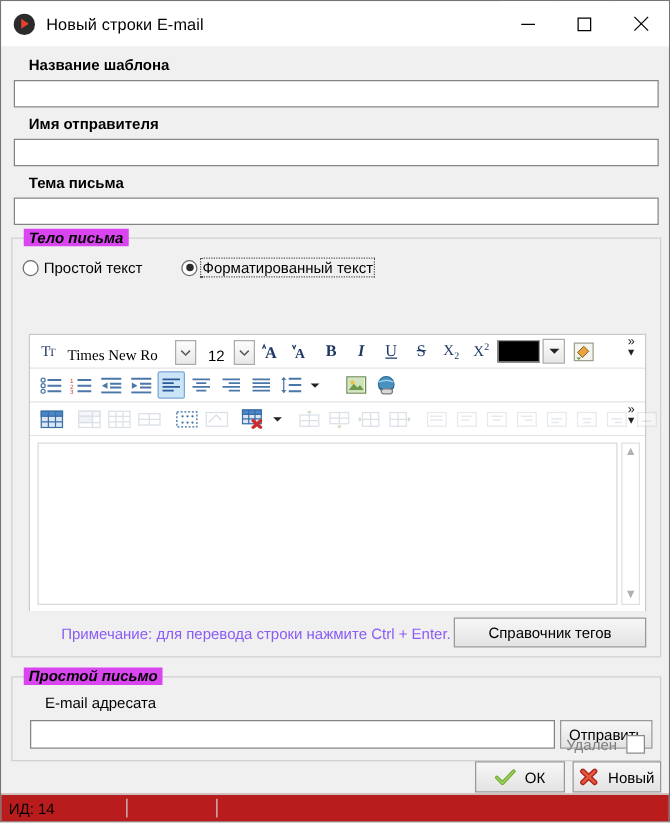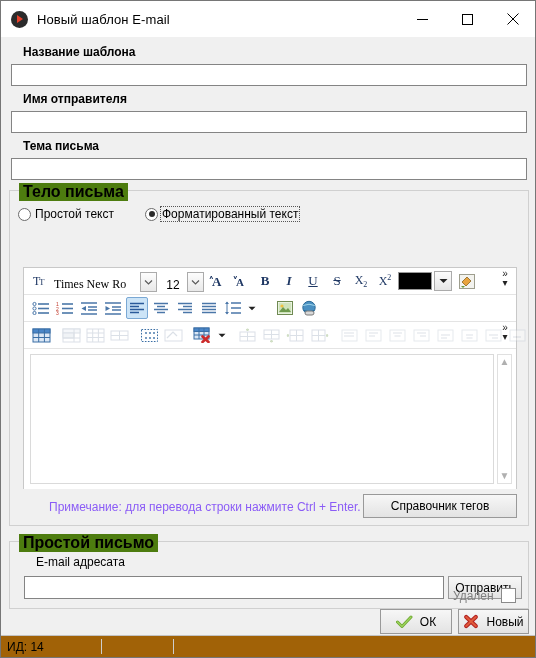--- a/index.html
+++ b/index.html
@@ -45,22 +45,22 @@
     box-sizing:border-box;width:100%;height:22px;background:#fff;
     border:1px solid #848484;font-family:"Liberation Sans",sans-serif;font-size:12px;
     padding:0 3px;color:#000;outline:none;
   }
   .fld{position:absolute;}
   
   .group{
     position:absolute;border:1px solid #d0d0d0;box-sizing:border-box;background:transparent;
   }
   .group > .gtitle{
-    position:absolute;top:-8px;left:9px;background:#4d7c0f;padding:0 4px;
-    font-weight:bold;font-size:16px;color:#000;white-space:nowrap;
+    position:absolute;top:-8px;left:9px;background:#d946ef;padding:0 4px;
+    font-weight:bold;font-size:12px;color:#000;white-space:nowrap;font-style:italic;
   }
   
   .radio-row{position:absolute;display:flex;align-items:center;}
   .radio{
     width:13px;height:13px;border-radius:50%;border:1px solid #6b6b6b;background:#fff;
     box-sizing:border-box;position:relative;flex:0 0 auto;
   }
   .radio.sel::after{
     content:"";position:absolute;left:2.5px;top:2.5px;width:6px;height:6px;
     border-radius:50%;background:#2b2b2b;
@@ -131,38 +131,38 @@
     display:flex;align-items:center;justify-content:center;white-space:nowrap;
     font-family:"Liberation Sans",sans-serif;
   }
   .btn.icobtn{gap:7px;}
   .chk{
     width:15px;height:15px;border:1px solid #8a8a8a;background:#fff;box-sizing:border-box;
   }
   .chk-lbl{font-size:12px;color:#808080;}
   
   .statusbar{
-    position:absolute;left:0;right:0;bottom:0;height:22px;background:#a16207;
+    position:absolute;left:0;right:0;bottom:0;height:22px;background:#b91c1c;
     border-top:1px solid #c2c2c2;box-sizing:border-box;padding-left:16px;
   }
   .statusbar .sdiv{position:absolute;top:3px;bottom:3px;width:1px;background:#cdcdcd;}
   .status-text{position:absolute;left:6px;top:4px;font-size:12px;color:#000;}
   svg{shape-rendering:geometricPrecision;}
 </style>
 </head>
 <body>
 
 <div class="window">
 
   <div class="titlebar">
     <div class="app-icon">
       <div class="ring"></div>
         <div class="tri"></div>
     </div>
-    <div class="title-text">Новый шаблон E-mail</div>
+    <div class="title-text">Новый строки E-mail</div>
     <div class="win-btns">
       <div class="win-btn">
         <svg width="13" height="13" viewBox="0 0 13 13">
             <line x1="1" y1="6.5" x2="12" y2="6.5" stroke="#000" stroke-width="1"></line>
           </svg>
       </div>
       <div class="win-btn">
         <svg width="13" height="13" viewBox="0 0 13 13">
             <rect x="1.5" y="1.5" width="10" height="10" fill="none" stroke="#000" stroke-width="1"></rect>
           </svg>

